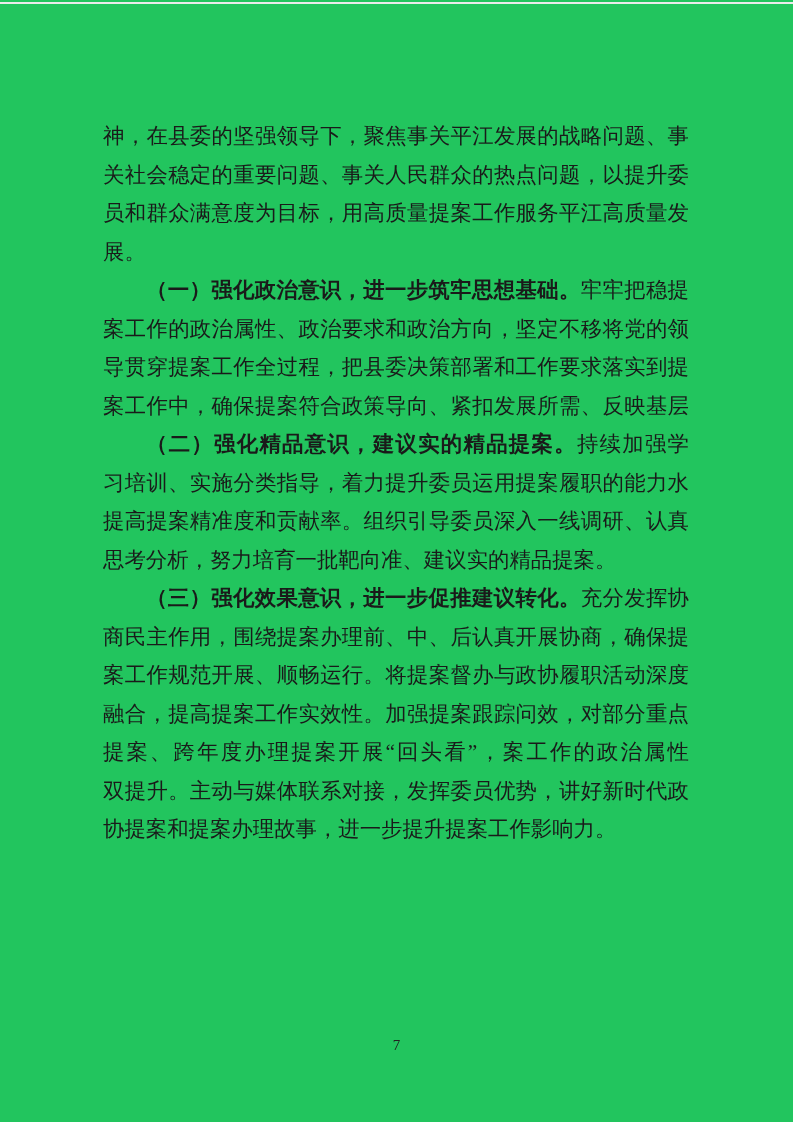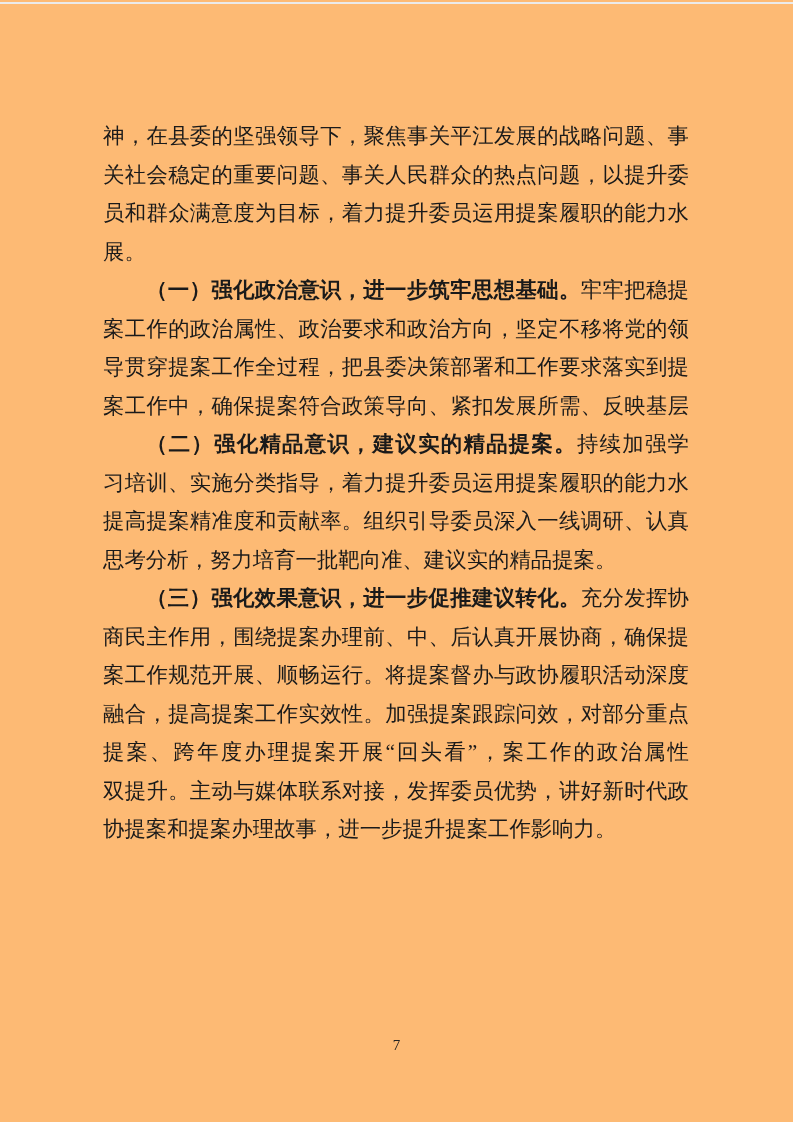--- a/index.html
+++ b/index.html
@@ -4,21 +4,21 @@
 <style>
   html, body {
     margin: 0;
     padding: 0;
     background: #ffffff;
   }
   .page {
     position: relative;
     width: 793px;
     height: 1122px;
-    background: #fdba74;
+    background: #22c55e;
     overflow: hidden;
     font-family: "Liberation Serif", "DejaVu Serif", serif;
   }
   .top-edge {
     position: absolute;
     top: 2px;
     left: 0;
     width: 100%;
     height: 2px;
     background: #ebebeb;
@@ -62,21 +62,21 @@
   }
 </style>
 </head>
 <body>
 
 <div class="page">
   <div class="top-edge"></div>
   <div class="doc-body" id="doc-body">
       <div class="line">神，在县委的坚强领导下，聚焦事关平江发展的战略问题、事</div>
       <div class="line">关社会稳定的重要问题、事关人民群众的热点问题，以提升委</div>
-      <div class="line">员和群众满意度为目标，着力提升委员运用提案履职的能力水</div>
+      <div class="line">员和群众满意度为目标，用高质量提案工作服务平江高质量发</div>
       <div class="line lastline">展。</div>
       <div class="line indent"><b>（一）强化政治意识，进一步筑牢思想基础。</b>牢牢把稳提</div>
       <div class="line">案工作的政治属性、政治要求和政治方向，坚定不移将党的领</div>
       <div class="line">导贯穿提案工作全过程，把县委决策部署和工作要求落实到提</div>
       <div class="line">案工作中，确保提案符合政策导向、紧扣发展所需、反映基层</div>
       <div class="line indent"><b>（二）强化精品意识，建议实的精品提案。</b>持续加强学</div>
       <div class="line">习培训、实施分类指导，着力提升委员运用提案履职的能力水</div>
       <div class="line">提高提案精准度和贡献率。组织引导委员深入一线调研、认真</div>
       <div class="line lastline">思考分析，努力培育一批靶向准、建议实的精品提案。</div>
       <div class="line indent"><b>（三）强化效果意识，进一步促推建议转化。</b>充分发挥协</div>

